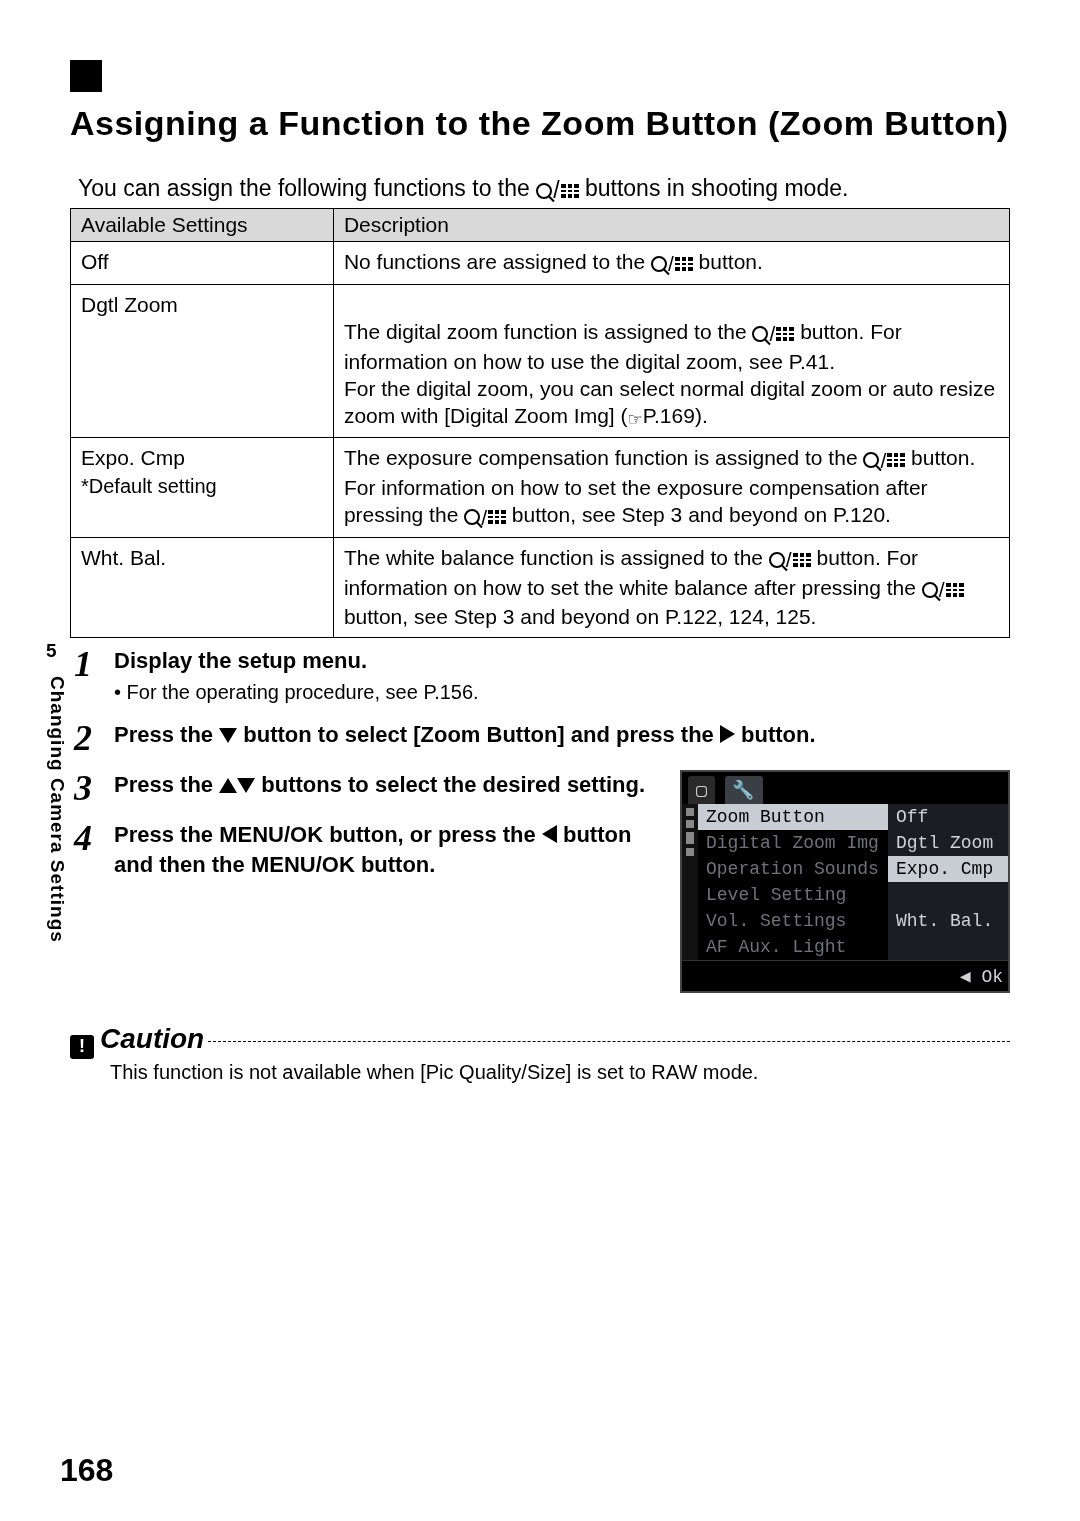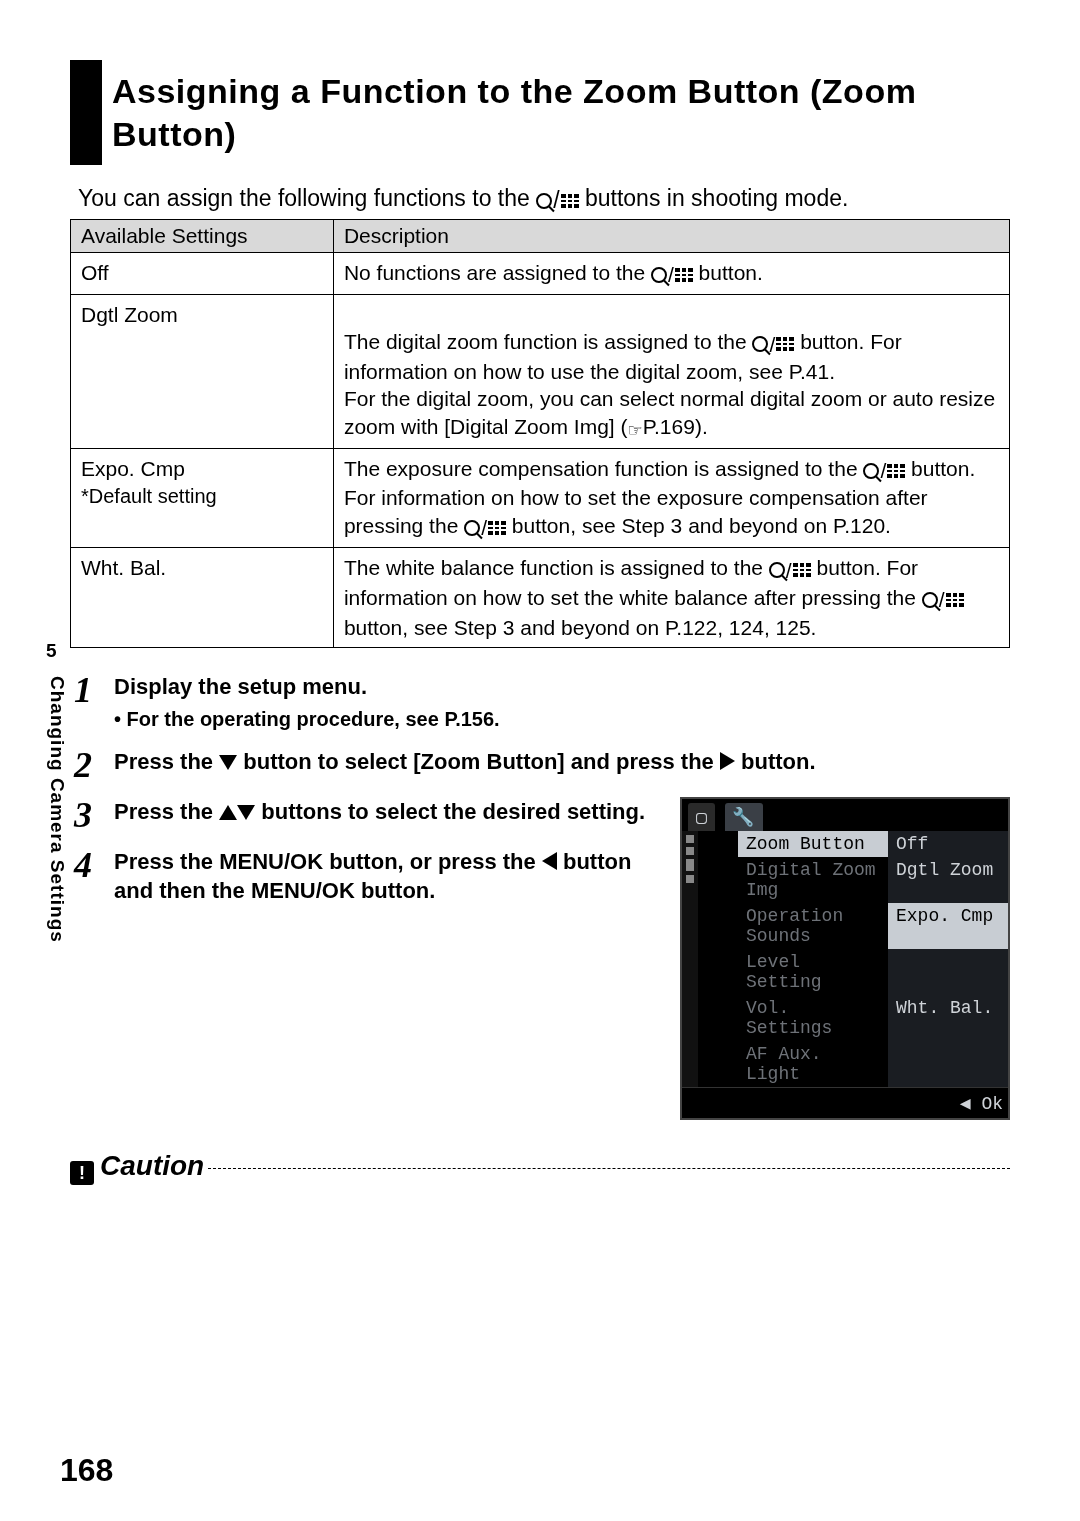--- a/index.html
+++ b/index.html
@@ -1,50 +1,50 @@
 <!DOCTYPE html>
 <html><head>
 <meta charset="utf-8">
 <style>
   * { box-sizing: border-box; margin: 0; padding: 0; }
   html, body { width: 1080px; height: 1521px; background: #fff; font-family: Arial, Helvetica, sans-serif; color: #000; }
   .page { position: relative; width: 1080px; height: 1521px; padding: 60px 70px 60px 70px; }
 
-  .title-block { display: flex; margin-bottom: 18px; }
+  .title-block { display: flex; margin-bottom: 18px; flex-direction: column; }
   .title-bar { width: 32px; background: #000; margin-right: 10px; flex: 0 0 32px; }
   .title-text { font-size: 34px; font-weight: 900; line-height: 1.25; letter-spacing: 0.5px; padding: 10px 0; }
 
   .intro { font-size: 23px; line-height: 1.35; margin: 10px 0 2px 8px; }
 
-  .tbl { width: 100%; border-collapse: collapse; font-size: 21px; margin-bottom: 24px; }
+  .tbl { width: 100%; border-collapse: collapse; font-size: 21px; margin-bottom: 8px; }
   .tbl th { background: #d9d9d9; font-weight: normal; text-align: left; border: 1px solid #000; padding: 4px 10px; }
   .tbl td { border: 1px solid #000; padding: 6px 10px; vertical-align: top; line-height: 1.3; }
   .col-setting { width: 28%; }
   .sub { font-size: 20px; }
 
   .steps { margin-left: 4px; }
   .step { display: flex; margin-bottom: 14px; }
   .step-num { width: 40px; font-size: 36px; font-weight: 900; font-style: italic; font-family: Georgia, 'Times New Roman', serif; line-height: 1; }
   .step-body { flex: 1; font-size: 22px; font-weight: 700; line-height: 1.35; }
-  .step-body .bullet { font-weight: bold; font-size: 20px; margin-top: 4px; }
+  .step-body .bullet { font-weight: normal; font-size: 20px; margin-top: 4px; }
   .step-body .bullet::before { content: "• "; }
 
   .steps-row { display: flex; gap: 20px; }
   .steps-left { flex: 1; }
 
   
   .lcd { width: 330px; background: #000; color: #cfd3d8; font-family: 'Courier New', monospace; font-size: 18px; border: 2px solid #444; }
   .lcd-top { display: flex; align-items: center; background: #000; }
   .lcd-tab { display: inline-block; background: #2a2a2a; padding: 3px 8px; margin: 4px 4px 0 6px; border-radius: 3px 3px 0 0; }
   .lcd-tab.active { background: #3a3f46; }
   .lcd-body { display: flex; }
   .lcd-scroll { width: 16px; background: #111; display: flex; flex-direction: column; align-items: center; padding-top: 4px; gap: 4px; }
   .sc-block { width: 8px; height: 8px; background: #888; }
   .sc-block.lg { height: 12px; }
-  .lcd-menus { flex: 1; margin-left: 40px; }
+  .lcd-menus { flex: 1; }
   .lcd-row { display: flex; }
   .lcd-left { flex: 1; padding: 3px 8px; color: #6e7278; }
   .lcd-left.sel { background: #c8cdd3; color: #000; }
   .lcd-right { width: 120px; padding: 3px 8px; color: #cfd3d8; background: #1a1d22; text-align: left; }
   .lcd-right.sel { background: #c8cdd3; color: #000; }
   .lcd-ok { text-align: right; padding: 4px 5px; color: #cfd3d8; border-top: 1px solid #333; }
 
   .caution { display: flex; align-items: baseline; margin-top: 30px; }
   .caution-icon { width: 24px; height: 24px; background: #000; color: #fff; font-size: 18px; font-weight: bold; display: inline-flex; align-items: center; justify-content: center; border-radius: 3px; margin-right: 6px; position: relative; top: 4px; }
   .caution-label { font-style: italic; font-weight: 700; font-size: 28px; }
@@ -205,15 +205,16 @@
         <div class="lcd-ok">◀ Ok</div>
       </div>
     </div>
   </div>
 
   <div class="caution">
     <span class="caution-icon">!</span>
     <span class="caution-label">Caution</span>
     <span class="caution-dashes"></span>
   </div>
+  <div class="caution-text">This function is not available when [Pic Quality/Size] is set to RAW mode.</div>
 
   <div class="pagenum">168</div>
 </div>
 
 </body></html>

